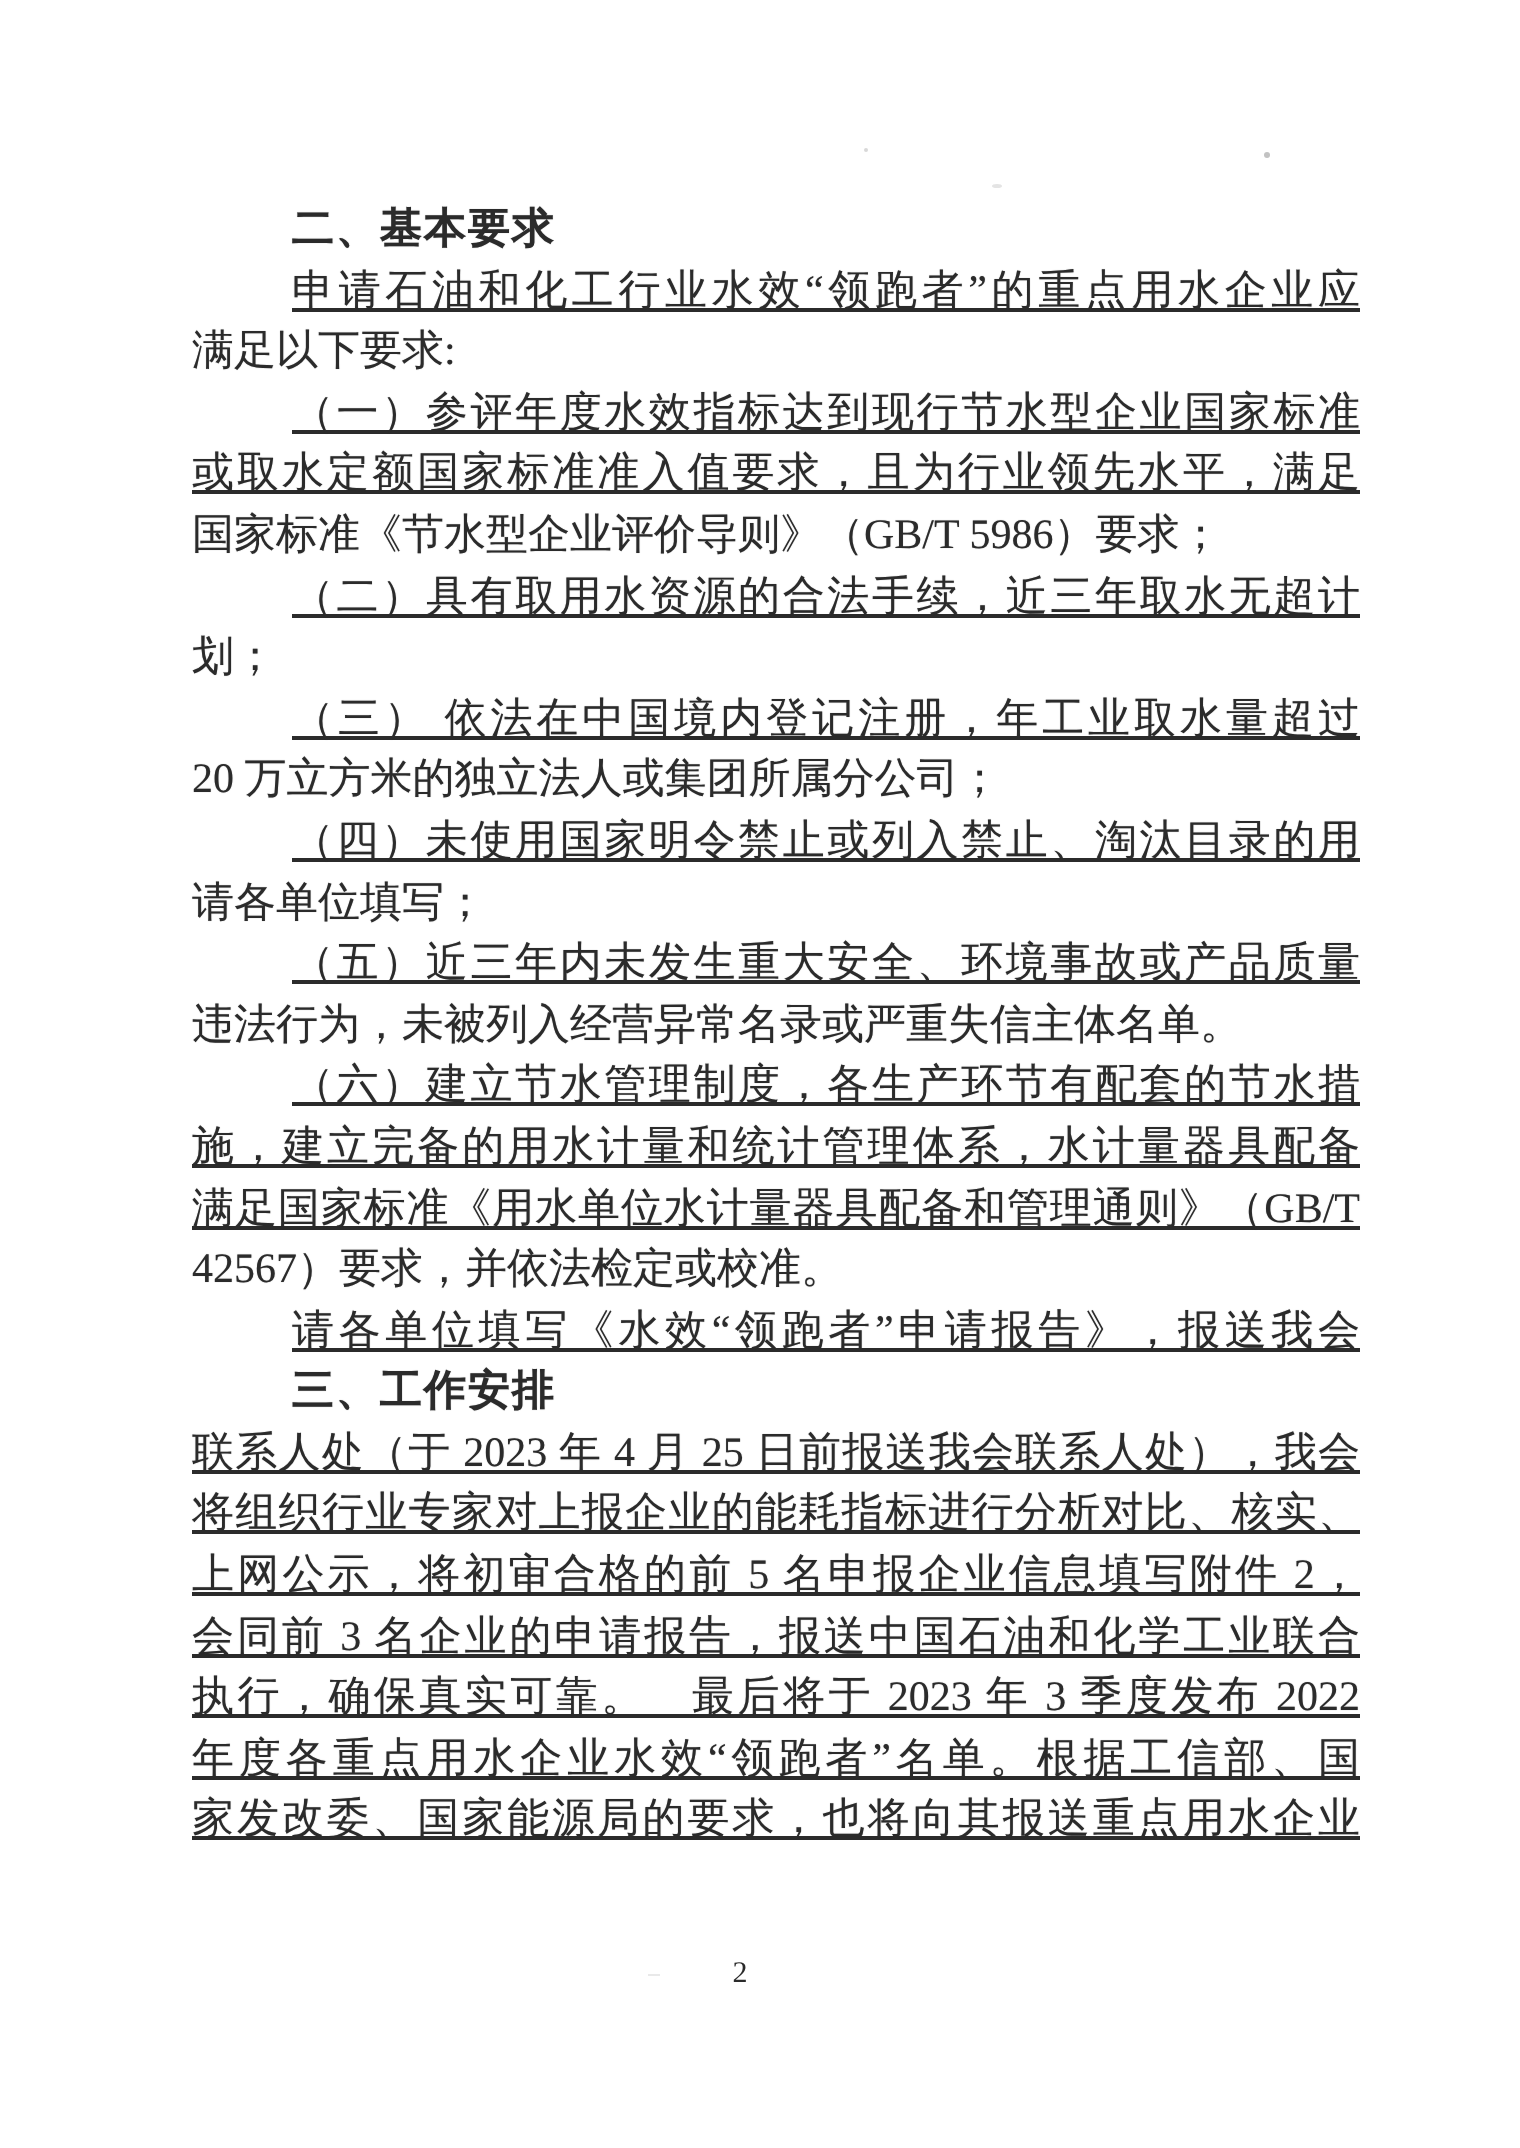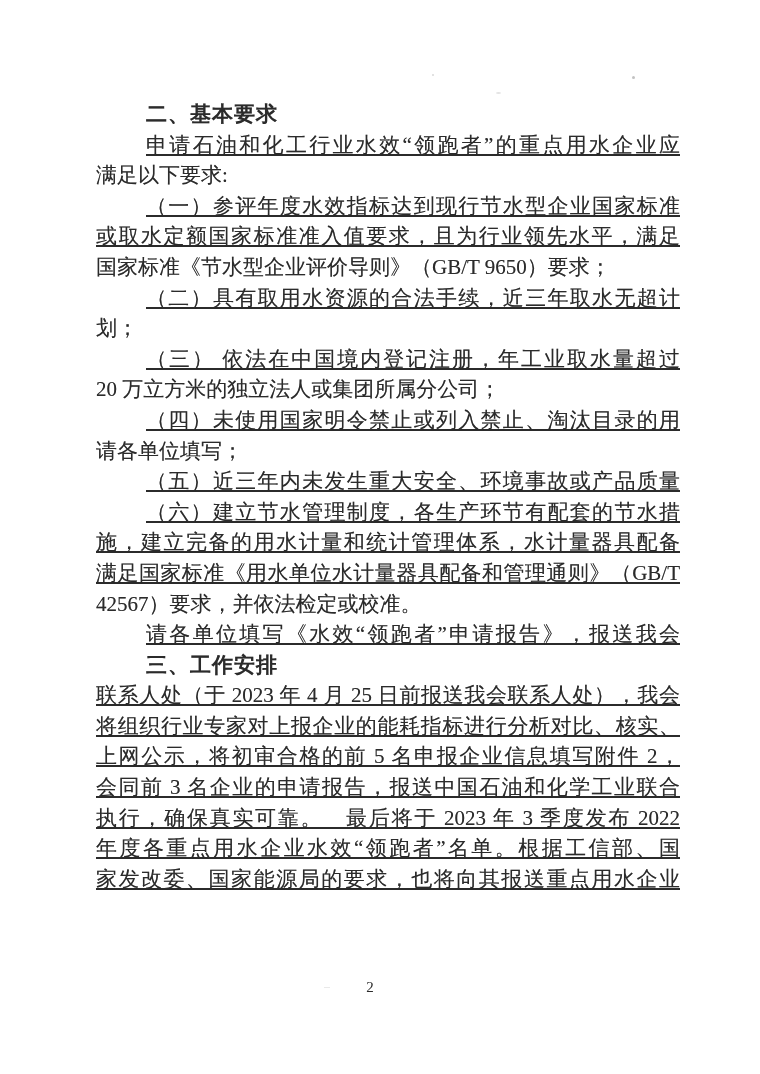--- a/index.html
+++ b/index.html
@@ -69,28 +69,29 @@
   <div class="speck s2"></div>
   <div class="speck s3"></div>
   <div class="speck s4"></div>
 
   <div class="text-block">
       <div class="line heading indent">二、基本要求</div>
       <div class="line indent flush">申请石油和化工行业水效“领跑者”的重点用水企业应</div>
       <div class="line">满足以下要求:</div>
       <div class="line indent flush">（一）参评年度水效指标达到现行节水型企业国家标准</div>
       <div class="line flush">或取水定额国家标准准入值要求，且为行业领先水平，满足</div>
-      <div class="line">国家标准《节水型企业评价导则》（GB/T 9650）要求；</div>
+      <div class="line">国家标准《节水型企业评价导则》（GB/T 5986）要求；</div>
       <div class="line indent flush">（二）具有取用水资源的合法手续，近三年取水无超计</div>
       <div class="line">划；</div>
       <div class="line indent flush">（三） 依法在中国境内登记注册，年工业取水量超过</div>
       <div class="line">20 万立方米的独立法人或集团所属分公司；</div>
       <div class="line indent flush">（四）未使用国家明令禁止或列入禁止、淘汰目录的用</div>
       <div class="line">请各单位填写；</div>
       <div class="line indent flush">（五）近三年内未发生重大安全、环境事故或产品质量</div>
+      <div class="line">违法行为，未被列入经营异常名录或严重失信主体名单。</div>
       <div class="line indent flush">（六）建立节水管理制度，各生产环节有配套的节水措</div>
       <div class="line flush">施，建立完备的用水计量和统计管理体系，水计量器具配备</div>
       <div class="line flush">满足国家标准《用水单位水计量器具配备和管理通则》（GB/T</div>
       <div class="line">42567）要求，并依法检定或校准。</div>
       <div class="line indent flush">请各单位填写《水效“领跑者”申请报告》，报送我会</div>
       <div class="line heading indent">三、工作安排</div>
       <div class="line flush">联系人处（于 2023 年 4 月 25 日前报送我会联系人处），我会</div>
       <div class="line flush">将组织行业专家对上报企业的能耗指标进行分析对比、核实、</div>
       <div class="line flush">上网公示，将初审合格的前 5 名申报企业信息填写附件 2，</div>
       <div class="line flush">会同前 3 名企业的申请报告，报送中国石油和化学工业联合</div>

